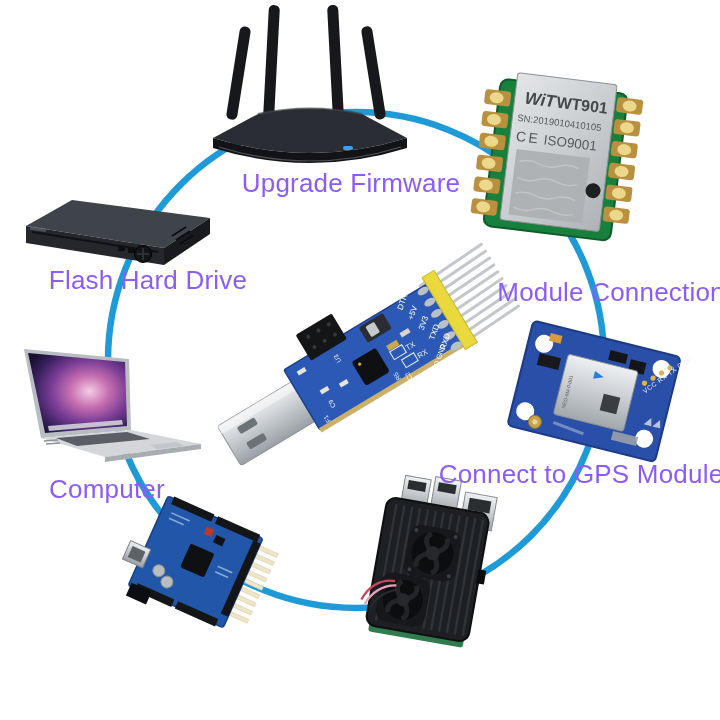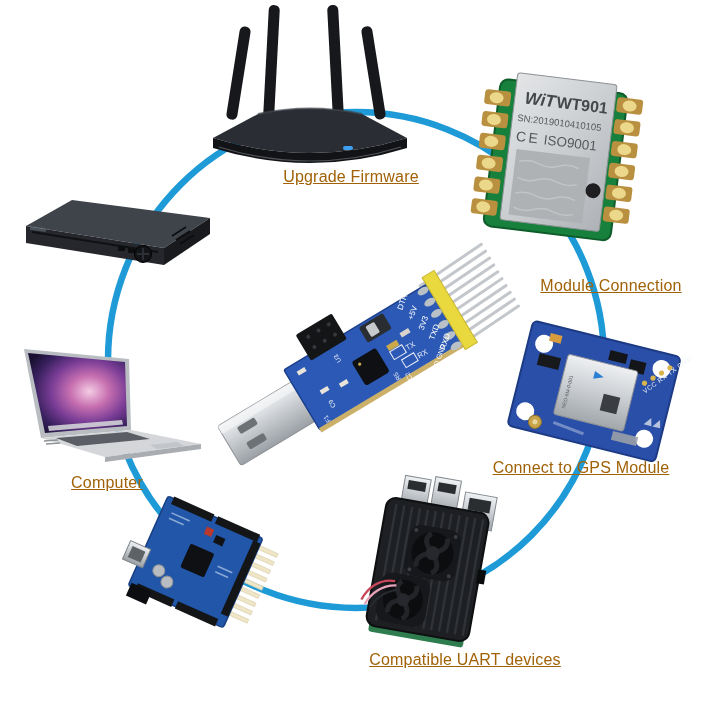--- a/index.html
+++ b/index.html
@@ -5,23 +5,22 @@
   html,body{margin:0;padding:0;background:#fff;}
   .canvas{
     position:relative;width:720px;height:720px;background:#ffffff;
     overflow:hidden;font-family:"Liberation Sans",sans-serif;
   }
   .layer{position:absolute;left:0;top:0;width:720px;height:720px;}
   .device{position:absolute;}
   .device svg{display:block;overflow:visible;}
   .label{
     position:absolute;transform:translateX(-50%);
-    font-size:16px;color:#a16207;white-space:nowrap;z-index:30;
+    font-size:26px;color:#8b5cf6;white-space:nowrap;z-index:30;
     letter-spacing:0.2px;
-    text-decoration:underline;
   }
   svg text{font-family:"Liberation Sans",sans-serif;}
   .z1{z-index:1}.z2{z-index:2}
 </style>
 </head>
 <body>
 
 <div class="canvas">
 
   <svg class="layer z1" viewBox="0 0 720 720">
@@ -393,18 +392,18 @@
           <text x="182" y="80" transform="rotate(-90 182 80)">R5</text>
           <text x="192" y="86" transform="rotate(-90 192 86)">C2</text>
           <text x="112" y="70" transform="rotate(-90 112 70)">C9</text>
           <text x="100" y="80" transform="rotate(-90 100 80)">F1</text>
         </g>
       </g>
     </svg>
   </div>
 
   <div class="label" style="left:351px;top:168px">Upgrade Firmware</div>
+  <div class="label" style="left:148px;top:265px">Flash Hard Drive</div>
   <div class="label" style="left:581px;top:459px">Connect to GPS Module</div>
   <div class="label" style="left:611px;top:277px">Module Connection</div>
   <div class="label" style="left:107px;top:474px">Computer</div>
-  <div class="label" style="left:465px;top:651px">Compatible UART devices</div>
 
 </div>
 
 </body></html>

